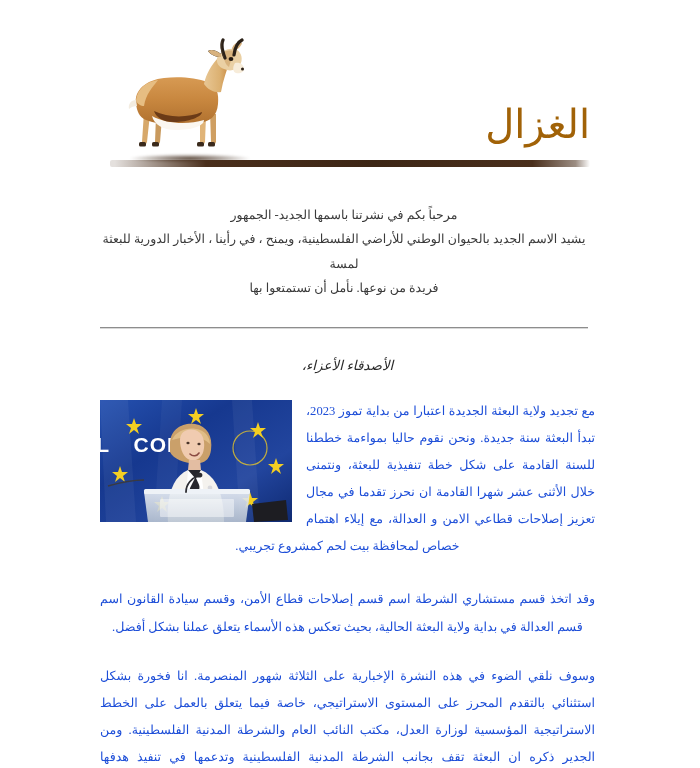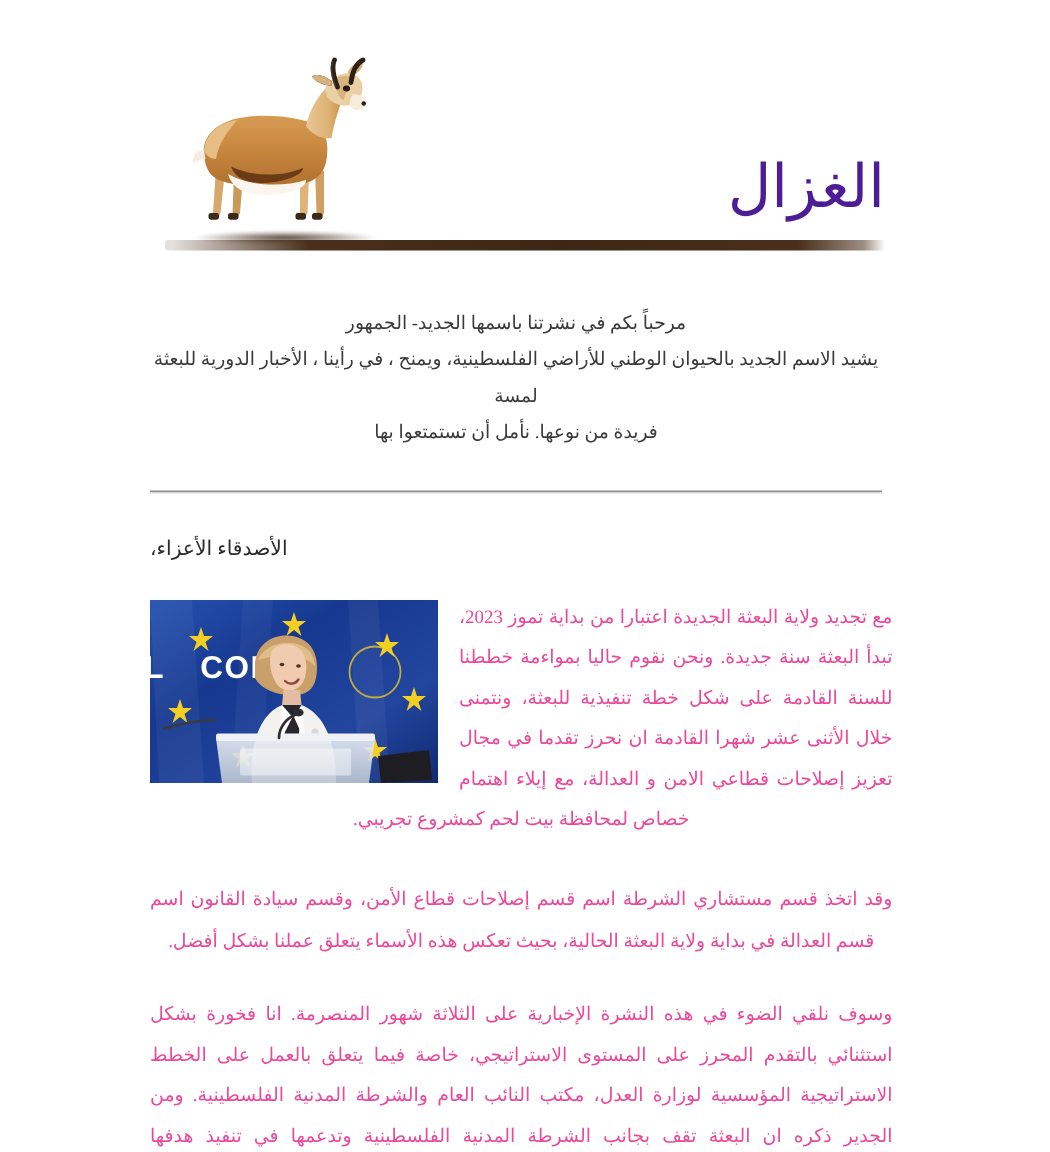--- a/index.html
+++ b/index.html
@@ -65,21 +65,21 @@
   }
 
   
   .masthead-title {
     position: absolute;
     right: 0px;
     bottom: 40px;
     font-family: "Liberation Serif", "DejaVu Serif", serif;
     font-size: 40px;
     font-weight: 400;
-    color: #4c1d95;
+    color: #a16207;
     letter-spacing: 0;
     line-height: 1;
     white-space: nowrap;
   }
 
   
   .intro {
     margin: 18px 112px 0 100px;
     text-align: center;
     font-size: 12.5px;
@@ -98,45 +98,46 @@
     width: 100%;
     background: linear-gradient(to bottom, #8d8d8d 0%, #8d8d8d 50%, #d8d8d8 50%, #d8d8d8 100%);
   }
 
   
   .body-wrap {
     margin: 26px 105px 0 100px;
     position: relative;
   }
   .greeting {
-    text-align: left;
+    text-align: center;
     font-size: 13.5px;
     color: #2b2b2b;
     margin: 0 0 22px 0;
     line-height: 1.6;
+    font-style: italic;
   }
 
   
   .photo {
     float: left;
     width: 192px;
     height: 122px;
     margin: 2px 14px 10px 0;
     position: relative;
     overflow: hidden;
     background: #0e2a6b;
   }
   .photo svg { display: block; width: 100%; height: 100%; }
 
   p.para {
     text-align: justify;
     text-align-last: center;
     font-size: 12.6px;
     line-height: 2.15;
-    color: #ec4899;
+    color: #1d4ed8;
     margin: 0 0 20px 0;
   }
   p.para.first { margin-bottom: 26px; }
   p.para.second { clear: left; margin-bottom: 22px; }
   p.para.third { margin-bottom: 0; }
 </style>
 </head>
 <body>
 
 <div class="masthead">

